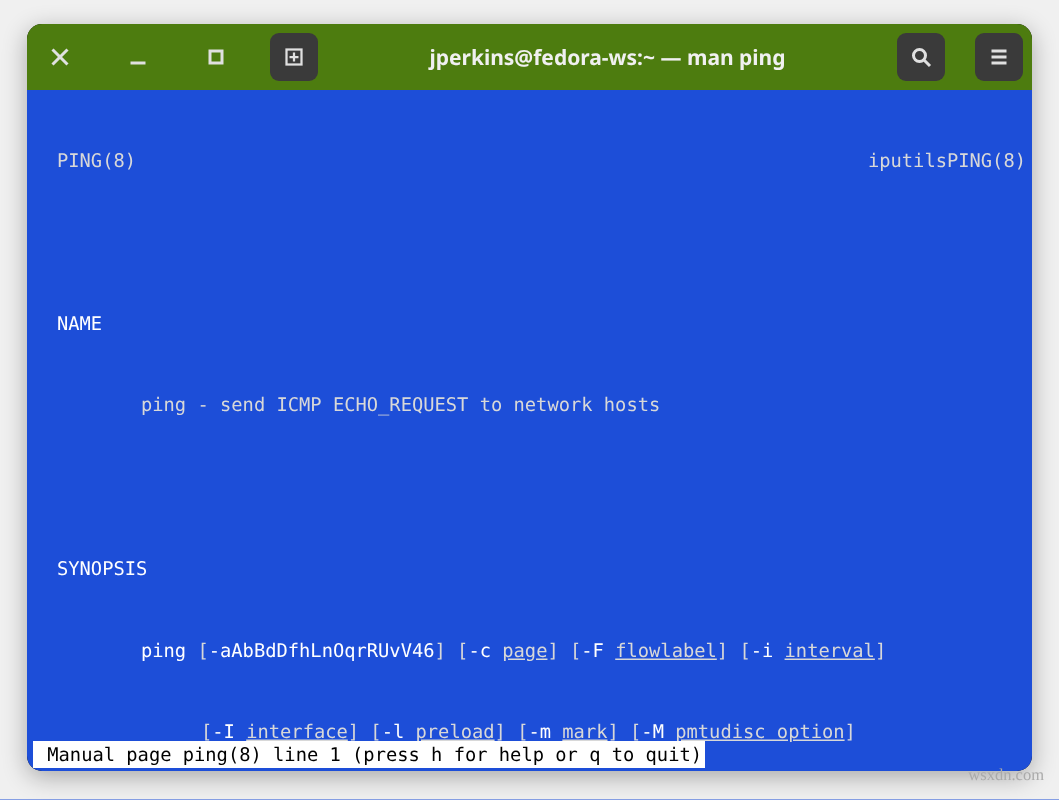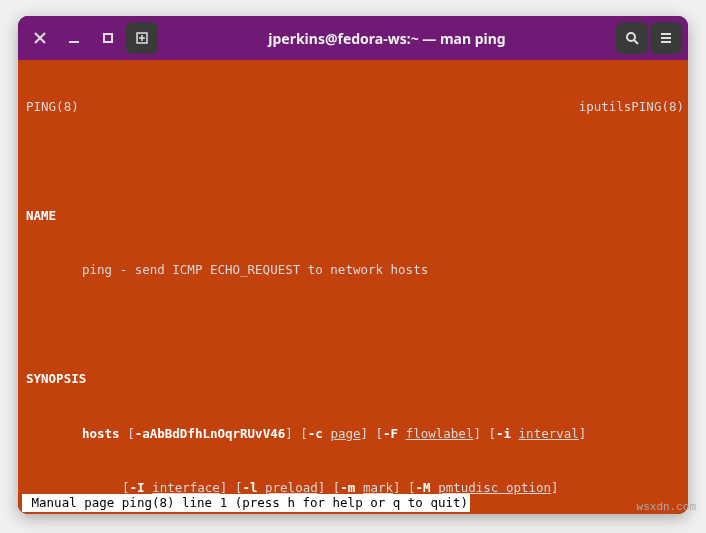--- a/index.html
+++ b/index.html
@@ -17,25 +17,25 @@
     width: 670px; height: 498px;
     background: #000;
     border-radius: 10px;
     overflow: hidden;
     box-shadow: 0 4px 16px rgba(0,0,0,0.3);
     display: flex;
     flex-direction: column;
   }
   .titlebar {
     height: 44px;
-    background: #701a75;
+    background: #4d7c0f;
     display: flex;
     align-items: center;
     padding: 0 6px;
-    gap: 2px;
+    gap: 20px;
     flex-shrink: 0;
   }
   .tbtn {
     width: 32px; height: 32px;
     background: #3a3a3a;
     border-radius: 6px;
     display: flex;
     align-items: center;
     justify-content: center;
     color: #e0e0e0;
@@ -46,52 +46,52 @@
   .title {
     flex: 1;
     text-align: center;
     color: #f0f0f0;
     font-family: system-ui, sans-serif;
     font-weight: bold;
     font-size: 14px;
   }
   .terminal {
     flex: 1;
-    background: #c2410c;
+    background: #1d4ed8;
     color: #d8d8d8;
     font-family: "Menlo", "DejaVu Sans Mono", monospace;
     font-size: 12.5px;
     line-height: 1.45;
-    padding: 2px 4px 0 8px;
+    padding: 2px 4px 0 20px;
     white-space: pre;
     overflow: hidden;
     position: relative;
   }
   .hdr { display: flex; }
   .hdr .l { flex: 0 0 auto; }
   .hdr .c { flex: 1; text-align: right; }
   .hdr .r { flex: 0 0 auto; }
-  .b { font-weight: bold; color: #fff; }
+  .b { font-weight: normal; color: #fff; }
   .u { text-decoration: underline; }
   .indent { padding-left: 56px; text-indent: 0; }
   .indent2 { padding-left: 96px; }
   .status {
     position: absolute;
     bottom: 2px; left: 4px;
     background: #fff;
     color: #000;
     padding: 0 2px;
     font-family: inherit;
     font-size: 12.5px;
   }
   .watermark {
     position: absolute;
-    bottom: 20px; right: 10px;
+    bottom: 10px; right: 10px;
     color: #aaa;
-    font-family: Liberation Mono, monospace;
+    font-family: Liberation Serif, serif;
     font-size: 11px;
   }
 </style>
 </head>
 <body>
 
 <div class="window">
   <div class="titlebar">
     <div class="tbtn flat">
       <svg viewBox="0 0 14 14">
@@ -136,21 +136,21 @@
     <div class="hdr">
       <span class="l">PING(8)</span>
       <span class="c">iputils</span>
       <span class="r">PING(8)</span>
     </div>
     <div>&nbsp;</div>
     <div class="b">NAME</div>
     <div class="indent">ping - send ICMP ECHO_REQUEST to network hosts</div>
     <div>&nbsp;</div>
     <div class="b">SYNOPSIS</div>
-    <div class="indent"><span class="b">hosts</span> [<span class="b">-aAbBdDfhLnOqrRUvV46</span>] [<span class="b">-c</span> <span class="u">page</span>] [<span class="b">-F</span> <span class="u">flowlabel</span>] [<span class="b">-i</span> <span class="u">interval</span>]</div>
+    <div class="indent"><span class="b">ping</span> [<span class="b">-aAbBdDfhLnOqrRUvV46</span>] [<span class="b">-c</span> <span class="u">page</span>] [<span class="b">-F</span> <span class="u">flowlabel</span>] [<span class="b">-i</span> <span class="u">interval</span>]</div>
     <div class="indent2">[<span class="b">-I</span> <span class="u">interface</span>] [<span class="b">-l</span> <span class="u">preload</span>] [<span class="b">-m</span> <span class="u">mark</span>] [<span class="b">-M</span> <span class="u">pmtudisc option</span>]</div>
     
     
     
     
     
     
     
     
     

